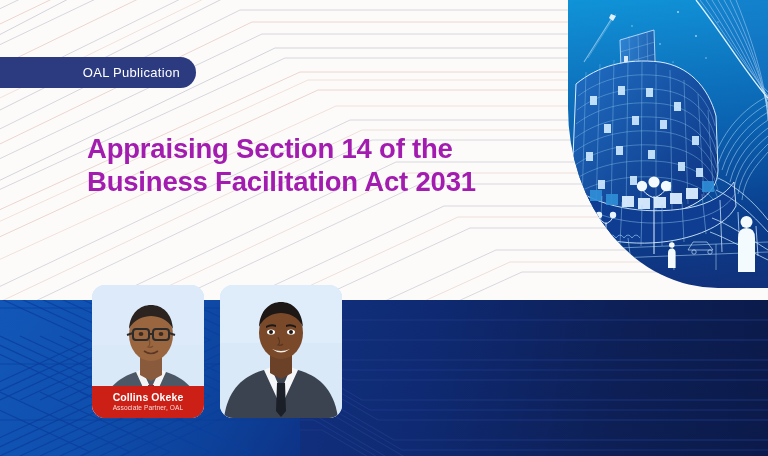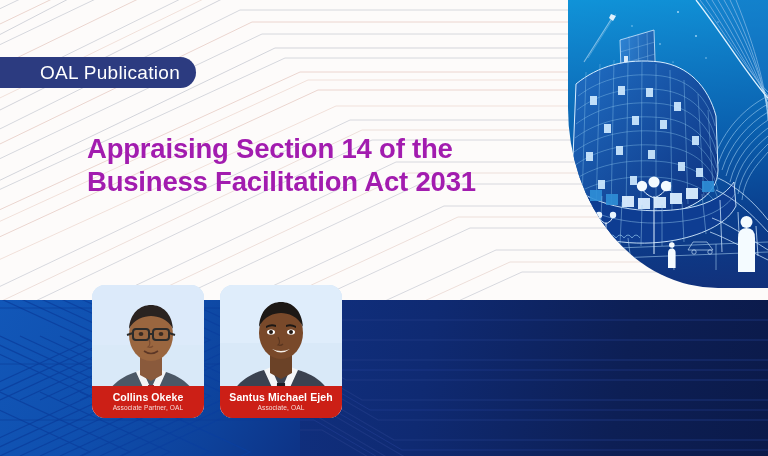--- a/index.html
+++ b/index.html
@@ -34,21 +34,21 @@
   
   .badge{
     position:absolute;left:0;top:57px;
     width:196px;height:31px;
     background:#2c3b80;
     border-top-right-radius:16px;border-bottom-right-radius:16px;
     display:flex;align-items:center;justify-content:flex-end;
     box-sizing:border-box;padding-right:16px;
   }
   .badge-text{
-    color:#ffffff;font-size:19px;letter-spacing:.3px;font-weight:400;
+    color:#ffffff;font-size:13px;letter-spacing:.3px;font-weight:400;
   }
 
   
   .headline{
     position:absolute;left:87px;top:132px;width:470px;
     color:#a21caf;
     font-size:27.5px;line-height:1.21;font-weight:bold;
     letter-spacing:-.2px;
   }
   .headline div{white-space:nowrap;}
@@ -499,20 +499,16 @@
           <circle cx="51" cy="47" r="2"></circle>
             <circle cx="71" cy="47" r="2"></circle>
         </g>
         <g fill="#1d1815">
           <path d="M46 41 q5 -3 10 -1 l0 2 q-5 -2 -10 1 z"></path>
           <path d="M66 40 q5 -2 10 1 l0 2 q-5 -3 -10 -1 z"></path>
         </g>
         <path d="M58 52 q3 6 0 8 q3 1 5 -1" stroke="#5a3620" stroke-width="1.2" fill="none"></path>
         <path d="M52 64 q9 7 18 0 q-9 4 -18 0 z" fill="#f6f0ea"></path>
       </svg>
-      <div class="plate">
-        <div class="plate-name">Santus Michael Ejeh</div>
-        <div class="plate-role">Associate, OAL</div>
-      </div>
     </div>
 
   </div>
 </div>
 
 </body></html>

